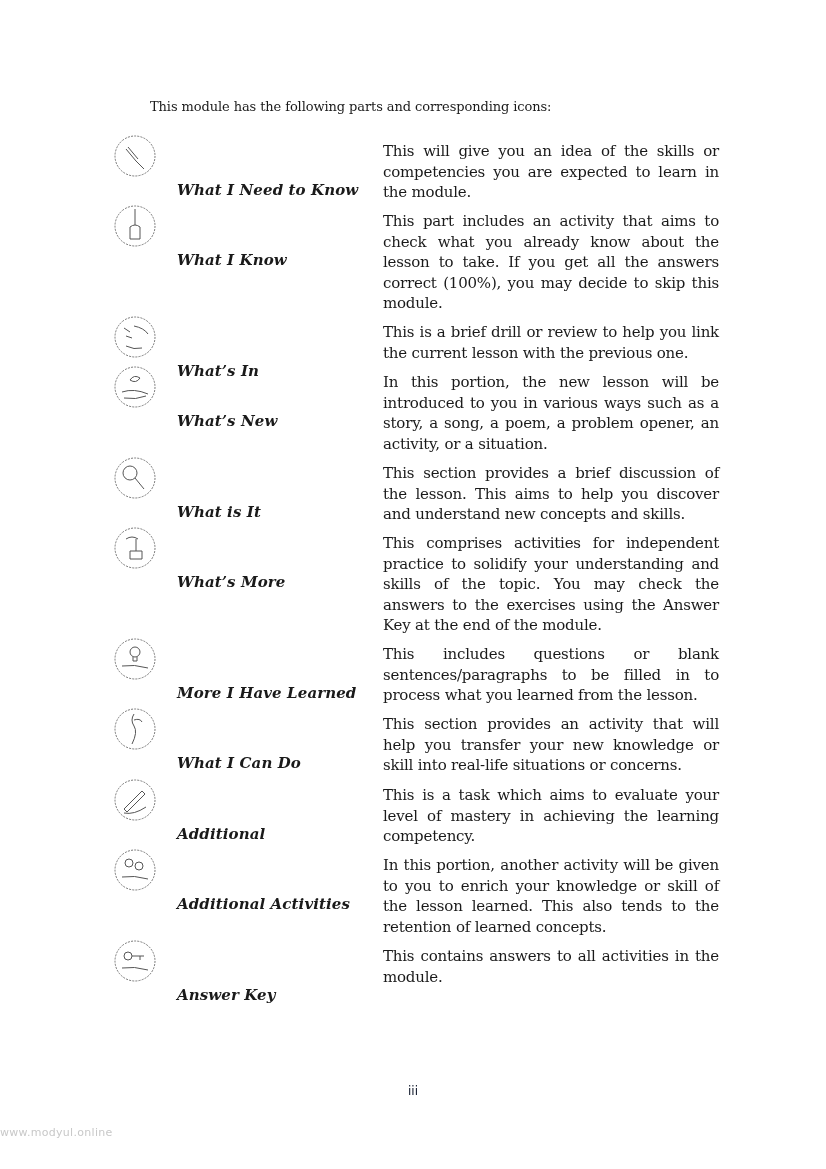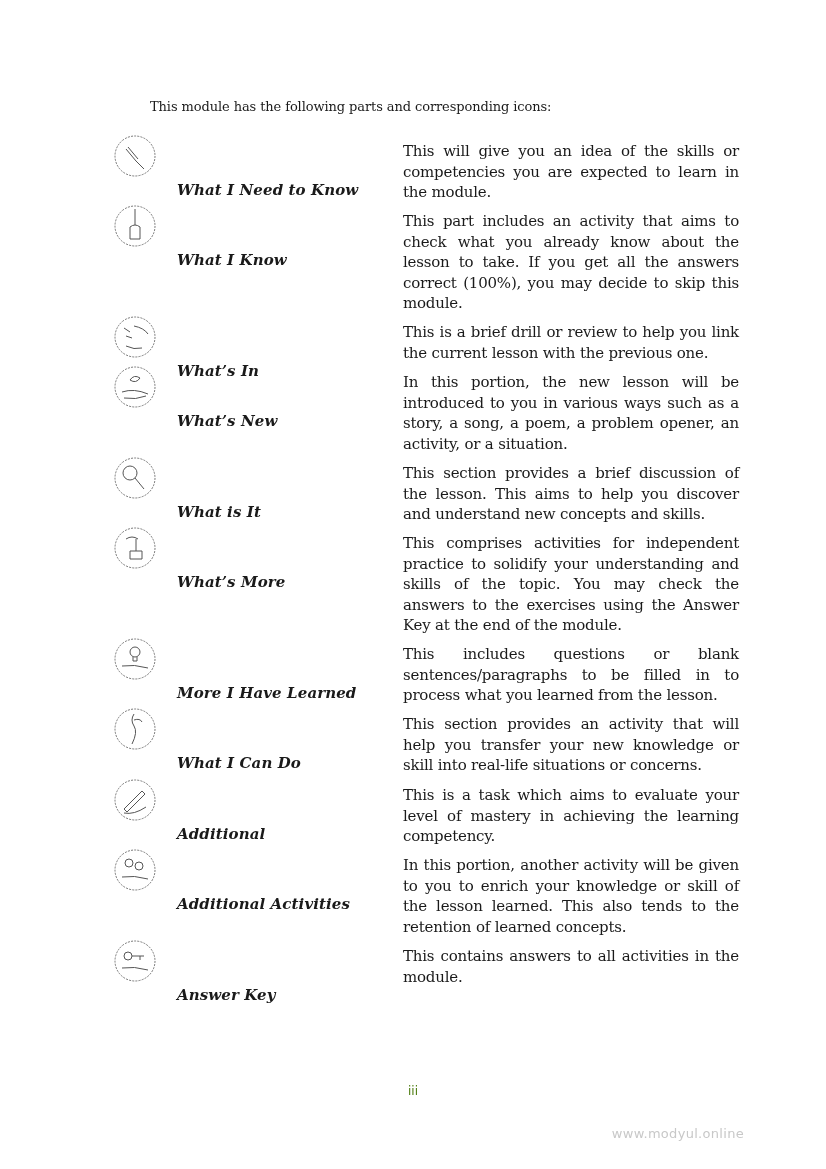--- a/index.html
+++ b/index.html
@@ -5,25 +5,25 @@
   html, body { margin: 0; padding: 0; background: #ffffff; }
   body { width: 826px; height: 1169px; position: relative; overflow: hidden;
          font-family: "DejaVu Serif", "Liberation Serif", serif; color: #1a1a1a; }
   .intro { position: absolute; left: 150px; top: 99px; font-size: 13px; letter-spacing: -0.1px; }
   .row { position: absolute; left: 112px; width: 610px; }
   .icon { position: absolute; left: 0; top: -8px; width: 46px; height: 46px; }
   .icon svg { width: 46px; height: 46px; display: block; }
   .label { position: absolute; left: 65px; top: 4px; font-style: italic; font-weight: bold;
            font-size: 15px; font-family: "DejaVu Serif", serif; letter-spacing: 0.1px; margin-top: 36px; }
   .desc { position: absolute; left: 271px; top: 0; width: 336px; font-size: 15px;
-          line-height: 20.6px; text-align: justify; letter-spacing: -0.2px; margin-left: 20px; }
+          line-height: 20.6px; text-align: justify; letter-spacing: -0.2px; }
   .pagenum { position: absolute; left: 0; width: 826px; top: 1084px; text-align: center;
-             font-family: "DejaVu Sans", sans-serif; font-size: 12px; color: #4d7c0f; }
-  .watermark { position: absolute; left: 0; width: 744px; top: 1126px; text-align: right;
-               font-family: "DejaVu Sans", sans-serif; font-size: 13px; color: #c8c8c8; letter-spacing: 0.3px; }
+             font-family: "DejaVu Sans", sans-serif; font-size: 12px; color: #0f172a; }
+  .watermark { position: absolute; left: 0; width: 744px; top: 1126px; text-align: left;
+               font-family: "DejaVu Sans", sans-serif; font-size: 11px; color: #c8c8c8; letter-spacing: 0.3px; }
 </style>
 </head>
 <body>
 
 <div class="intro">This module has the following parts and corresponding icons:</div>
 
 <div id="rows">
   <div class="row" style="top:141px">
     <div class="icon">
         <svg viewBox="0 0 46 46" fill="none" stroke="#555" stroke-width="1">

